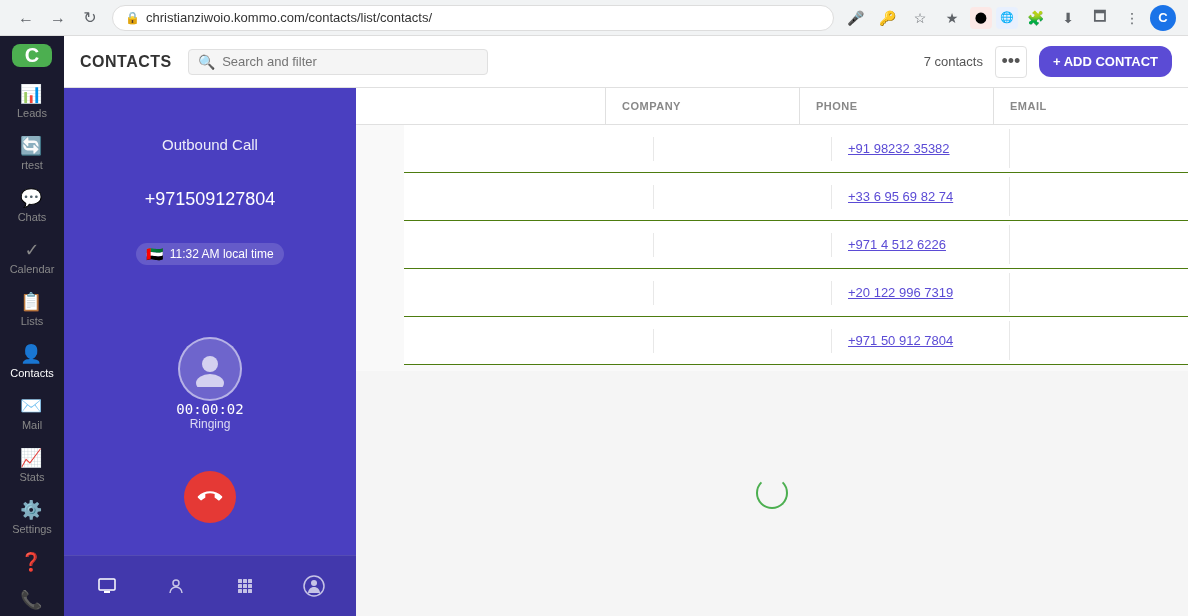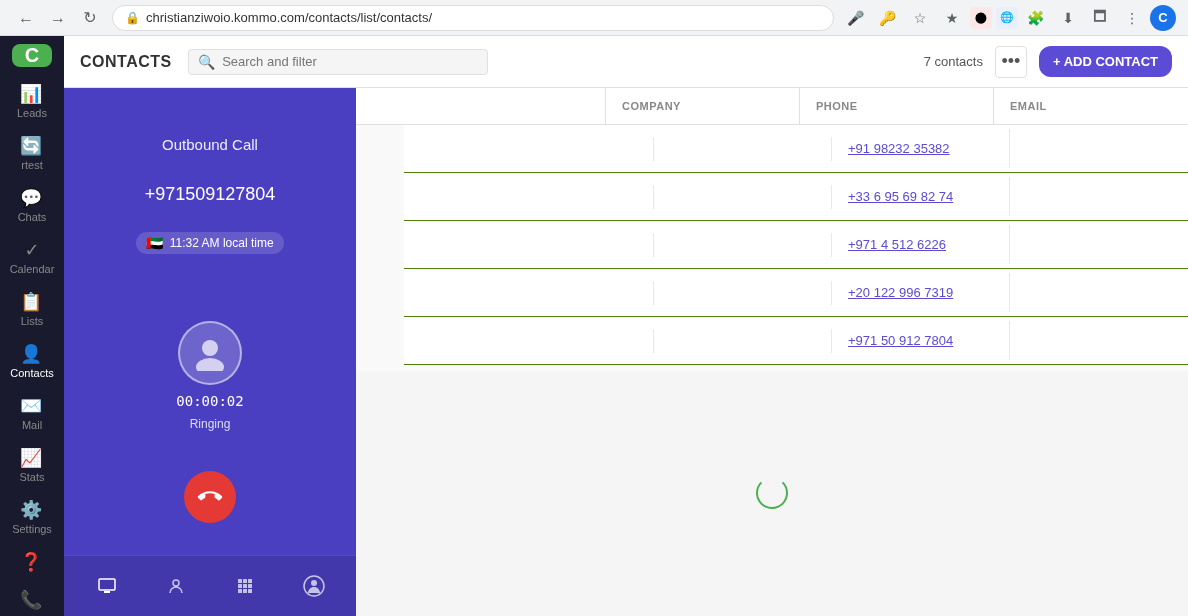--- a/index.html
+++ b/index.html
@@ -153,21 +153,21 @@
       gap: 6px;
       font-size: 12px;
       color: white;
     }
     .flag-icon { font-size: 14px; }
     .avatar-section {
       margin-top: 40px;
       display: flex;
       flex-direction: column;
       align-items: center;
-      gap: 8px;
+      gap: 0;
     }
     .call-avatar {
       width: 64px; height: 64px;
       border-radius: 50%;
       background: rgba(255,255,255,0.2);
       border: 2px solid rgba(255,255,255,0.5);
       display: flex; align-items: center; justify-content: center;
       font-size: 32px;
       color: white;
     }

